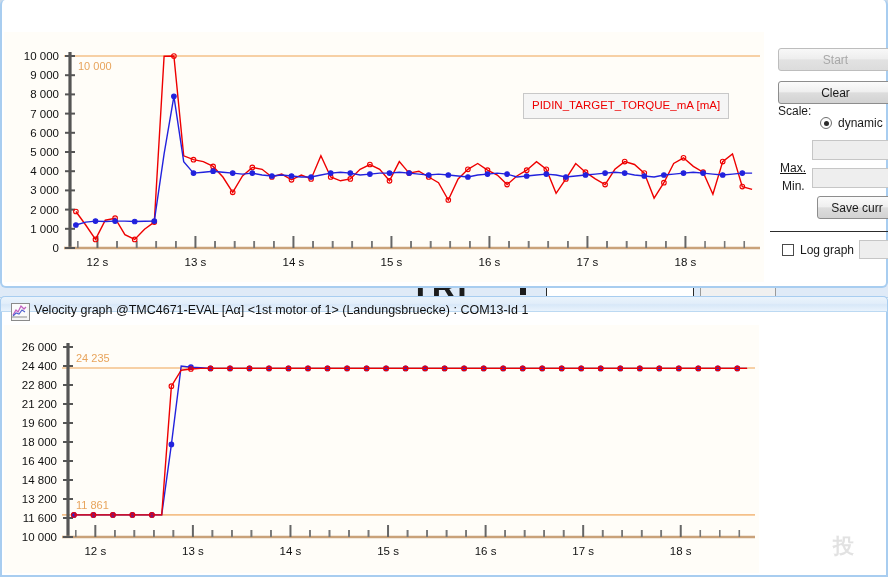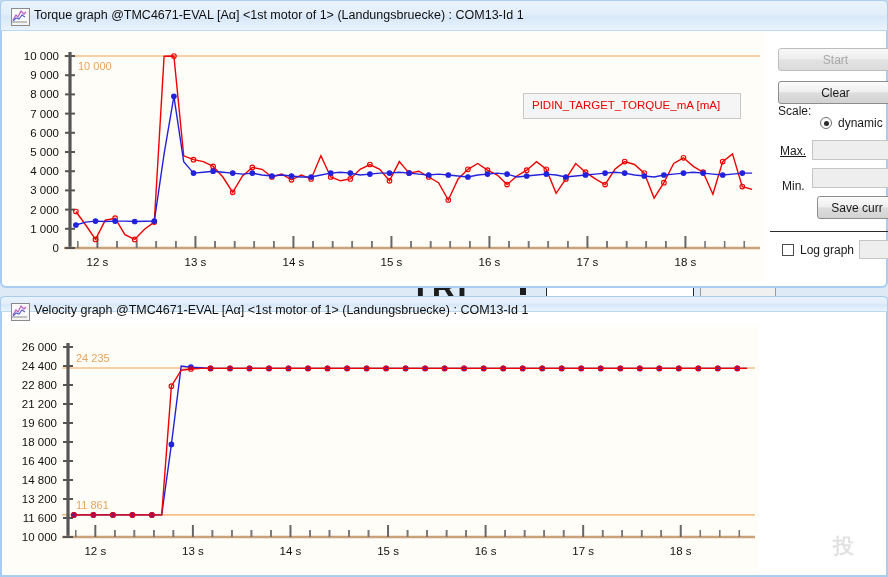--- a/index.html
+++ b/index.html
@@ -85,21 +85,21 @@
     font-size:11.5px;fill:#111;text-anchor:middle;
   }
   .marker-label{
     font-family:"Liberation Sans", sans-serif;
     font-size:11px;fill:#e8a45c;
   }
 
   
   .legend{
     position:absolute;background:#f5f5f5;border:1px solid #c8c8c8;
-    padding:4px 20px 5px 8px;line-height:15px;
+    padding:4px 8px 5px 8px;line-height:15px;
   }
   .legend div{font-size:11.5px;white-space:nowrap;font-family:"Liberation Sans", sans-serif;}
   .lg-red{color:#ee0000;}
   .lg-blue{color:#2222dd;}
 
   
   .panel{position:absolute;}
   .btn{
     position:absolute;box-sizing:border-box;
     background:linear-gradient(to bottom,#fbfbfb 0%,#efefef 46%,#dddddd 52%,#d2d2d2 100%);
@@ -147,31 +147,20 @@
 </div>
 <div class="bg-logo">TRI</div>
 <div class="bg-field" style="left:546px;top:282px;width:146px;height:13px;"></div>
 <div class="bg-field2" style="left:700px;top:282px;width:74px;height:13px;"></div>
 <div class="bg-field2" style="left:733px;top:277px;width:18px;height:8px;"></div>
 <div class="bg-blob" style="left:520px;top:286px;width:6px;height:9px;"></div>
 <div class="bg-small" style="left:429px;top:269px;margin-top:10px;">lo sel</div>
 
 <div class="window win-torque">
 
-  <div class="titlebar">
-    <div class="title-icon">
-      <svg width="15" height="14" viewBox="0 0 15 14">
-        <rect x="0" y="0" width="15" height="14" fill="#fbfbfb"></rect>
-        <polyline points="1,11 4,6 6,8 9,2 12,5 14,3" fill="none" stroke="#c060c0" stroke-width="1.3"></polyline>
-        <polyline points="1,12 4,9 7,10 10,6 13,8" fill="none" stroke="#5060d0" stroke-width="1.2"></polyline>
-        <line x1="0" y1="13" x2="15" y2="13" stroke="#888" stroke-width="1"></line>
-      </svg>
-    </div>
-    <div class="title-text">Torque graph @TMC4671-EVAL [Aα] &lt;1st motor of 1&gt; (Landungsbruecke) : COM13-Id 1</div>
-  </div>
 
   <div class="plot" style="left:2px;top:32px;width:760px;height:250px;">
     <svg id="torque-svg" width="760" height="250">
         <rect x="0" y="0" width="760" height="250" fill="#fffdf8"></rect>
         <line x1="60" y1="24" x2="756" y2="24" stroke="#f5c08a" stroke-width="1.6"></line>
         <line x1="66" y1="20" x2="66" y2="216" stroke="#555555" stroke-width="3.2"></line>
         <line x1="60" y1="216" x2="756" y2="216" stroke="#c9a27a" stroke-width="2.4"></line>
         <line x1="61" y1="24" x2="71" y2="24" stroke="#555555" stroke-width="2"></line>
         <text x="55" y="28" class="tick-label">10 000</text>
         <line x1="61" y1="43.2" x2="71" y2="43.2" stroke="#555555" stroke-width="2"></line>
@@ -341,21 +330,21 @@
   </div>
 
   <div class="panel">
     <div class="btn disabled" style="left:776px;top:48px;width:115px;height:23px;">Start</div>
     <div class="btn" style="left:776px;top:81px;width:115px;height:23px;">Clear</div>
 
     <div class="lbl" style="left:776px;top:104px;">Scale:</div>
     <div class="radio" style="left:818px;top:117px;"></div>
     <div class="lbl" style="left:836px;top:116px;">dynamic</div>
 
-    <div class="lbl" style="left:778px;top:144px;text-decoration:underline;">Max.</div>
+    <div class="lbl" style="left:778px;top:161px;text-decoration:underline;">Max.</div>
     <div class="field" style="left:810px;top:140px;width:82px;height:20px;"></div>
 
     <div class="lbl" style="left:780px;top:179px;">Min.</div>
     <div class="field" style="left:810px;top:168px;width:82px;height:20px;"></div>
 
     <div class="btn" style="left:815px;top:196px;width:80px;height:23px;">Save curr</div>
 
     <div class="hrule" style="left:768px;top:231px;width:125px;"></div>
 
     <div class="checkbox" style="left:780px;top:244px;"></div>

